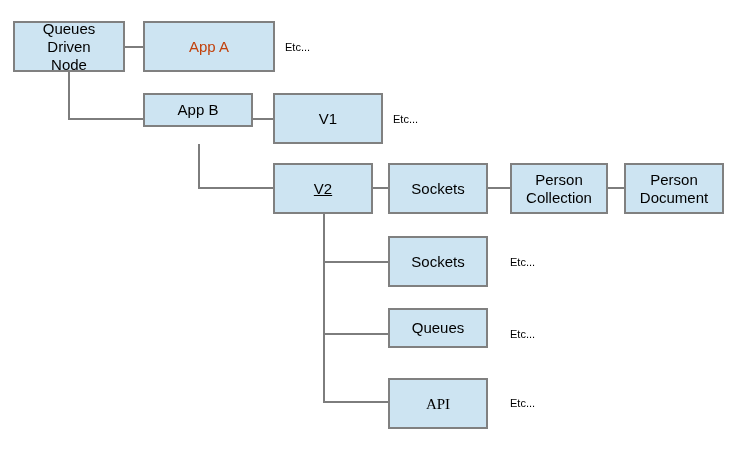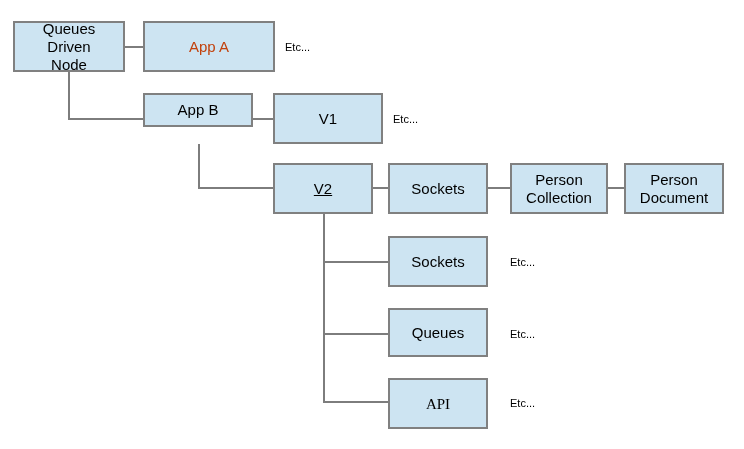--- a/index.html
+++ b/index.html
@@ -102,21 +102,21 @@
         <span class="node-label">Person
 Collection</span>
       </div>
       <div class="node-box" style="left: 624px; top: 163px; width: 100px; height: 51px; background: rgb(205, 228, 242); border-color: rgb(128, 128, 128); color: rgb(0, 0, 0);">
         <span class="node-label">Person
 Document</span>
       </div>
       <div class="node-box" style="left: 388px; top: 236px; width: 100px; height: 51px; background: rgb(205, 228, 242); border-color: rgb(128, 128, 128); color: rgb(0, 0, 0);">
         <span class="node-label">Sockets</span>
       </div>
-      <div class="node-box" style="left: 388px; top: 308px; width: 100px; height: 49px; background: rgb(205, 228, 242); border-color: rgb(128, 128, 128); color: rgb(0, 0, 0);">
+      <div class="node-box" style="left: 388px; top: 308px; width: 100px; height: 40px; background: rgb(205, 228, 242); border-color: rgb(128, 128, 128); color: rgb(0, 0, 0);">
         <span class="node-label">Queues</span>
       </div>
       <div class="node-box" style="left: 388px; top: 378px; width: 100px; height: 51px; background: rgb(205, 228, 242); border-color: rgb(128, 128, 128); color: rgb(0, 0, 0); font-family: Liberation Serif, serif;">
         <span class="node-label">API</span>
       </div>
     </div>
   <div id="annotation-layer">
       <div class="etc-text" style="left: 285px; top: 38px; color: rgb(0, 0, 0);">Etc...</div>
       <div class="etc-text" style="left: 393px; top: 110px; color: rgb(0, 0, 0);">Etc...</div>
       <div class="etc-text" style="left: 510px; top: 253px; color: rgb(0, 0, 0);">Etc...</div>

